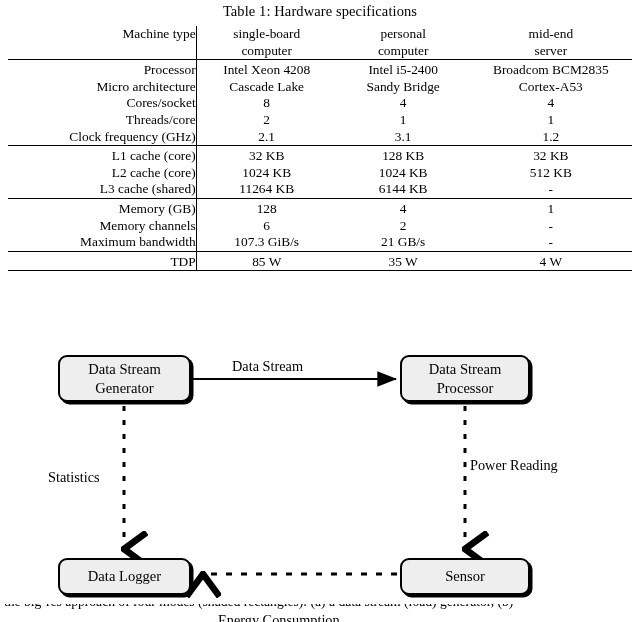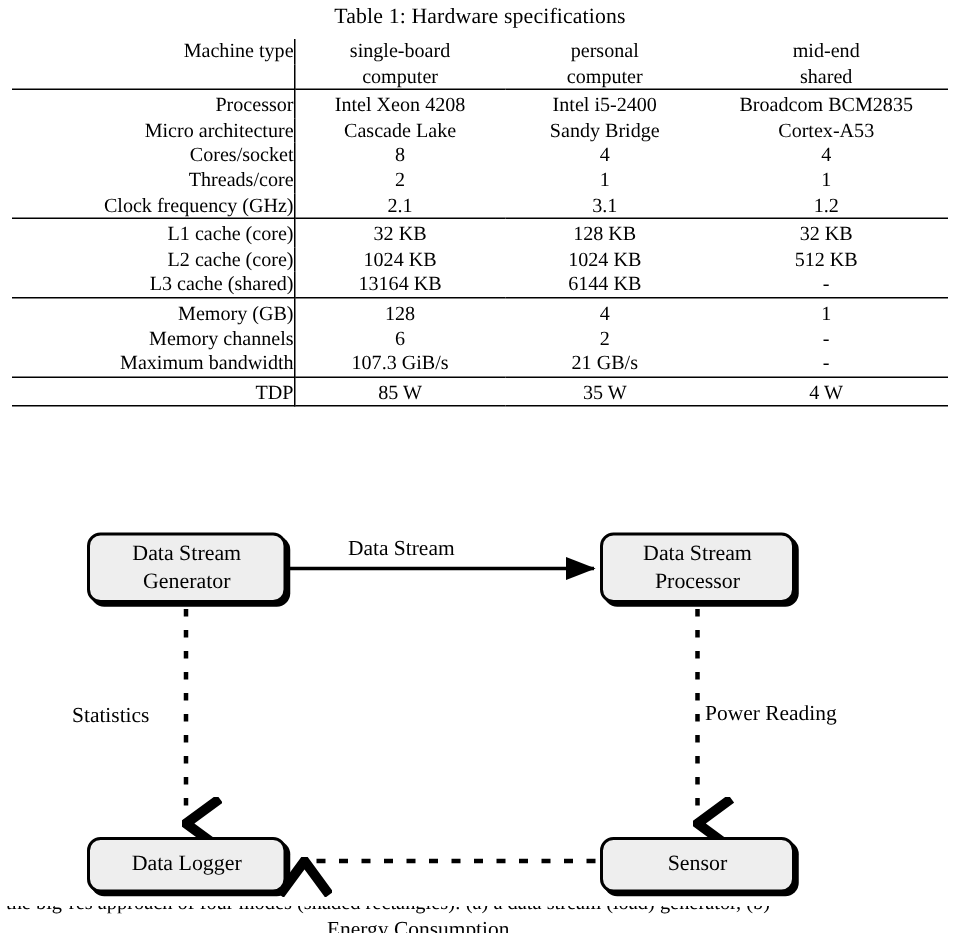--- a/index.html
+++ b/index.html
@@ -100,21 +100,21 @@
   #node-sensor    { left: 400px; top: 228px; width: 130px; height: 37px; align-items: center; }
 
   .edge-label {
     position: absolute;
     font-size: 14.3px;
     line-height: 17px;
     white-space: nowrap;
   }
   #label-data-stream        { left: 232px; top: 28px; }
   #label-statistics         { left: 48px;  top: 139px; }
-  #label-power-reading      { left: 470px; top: 138px; }
+  #label-power-reading      { left: 470px; top: 127px; }
   #label-energy-consumption { left: 218px; top: 262px; margin-top: 20px; }
 
   svg.wires {
     position: absolute;
     left: 0; top: 0;
     width: 640px; height: 270px;
     overflow: visible;
   }
 
   
@@ -149,21 +149,21 @@
       <tr>
         <td class="rowlabel hdr">Machine type</td>
         <td class="colA hdr">single-board</td>
         <td class="colB hdr">personal</td>
         <td class="colC hdr">mid-end</td>
       </tr>
       <tr class="rule-below">
         <td class="rowlabel hdr"></td>
         <td class="colA hdr">computer</td>
         <td class="colB hdr">computer</td>
-        <td class="colC hdr">shared</td>
+        <td class="colC hdr">server</td>
       </tr>
 
       <tr class="pad-top">
         <td class="rowlabel">Processor</td>
         <td class="colA">Intel Xeon 4208</td>
         <td class="colB">Intel i5-2400</td>
         <td class="colC">Broadcom BCM2835</td>
       </tr>
       <tr>
         <td class="rowlabel">Micro architecture</td>
@@ -197,21 +197,21 @@
         <td class="colC">32 KB</td>
       </tr>
       <tr>
         <td class="rowlabel">L2 cache (core)</td>
         <td class="colA">1024 KB</td>
         <td class="colB">1024 KB</td>
         <td class="colC">512 KB</td>
       </tr>
       <tr class="rule-below">
         <td class="rowlabel">L3 cache (shared)</td>
-        <td class="colA">13164 KB</td>
+        <td class="colA">11264 KB</td>
         <td class="colB">6144 KB</td>
         <td class="colC">-</td>
       </tr>
 
       <tr class="pad-top">
         <td class="rowlabel">Memory (GB)</td>
         <td class="colA">128</td>
         <td class="colB">4</td>
         <td class="colC">1</td>
       </tr>

